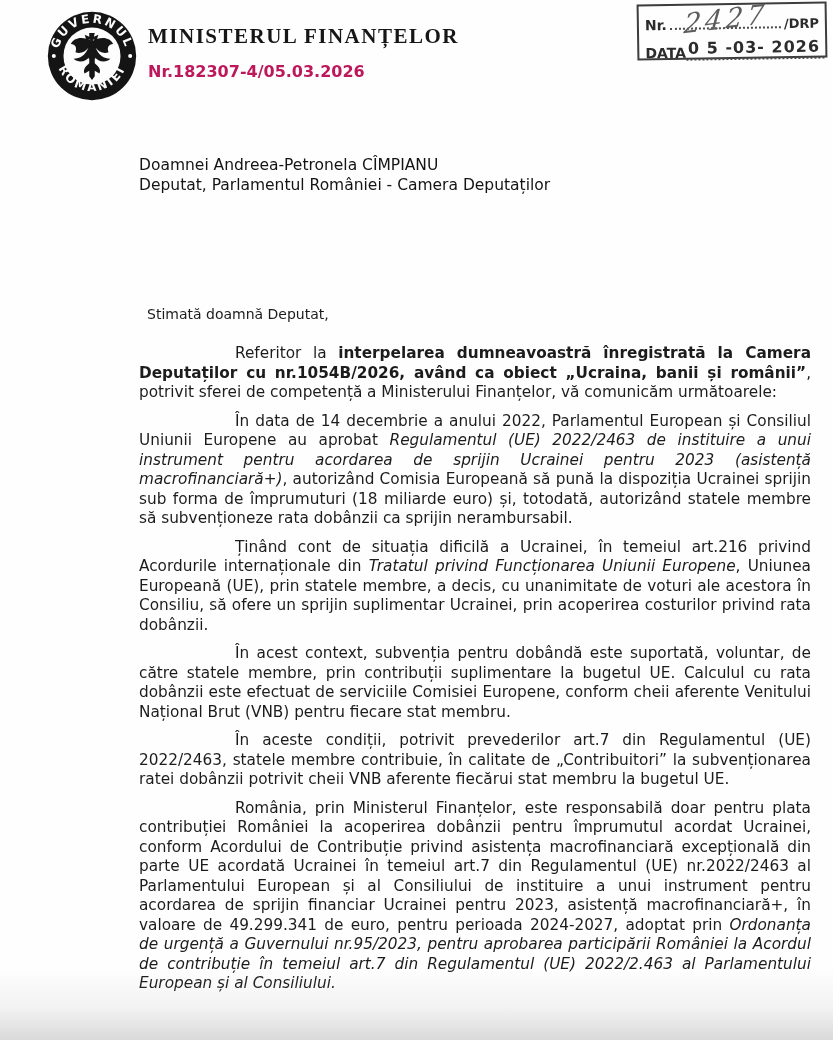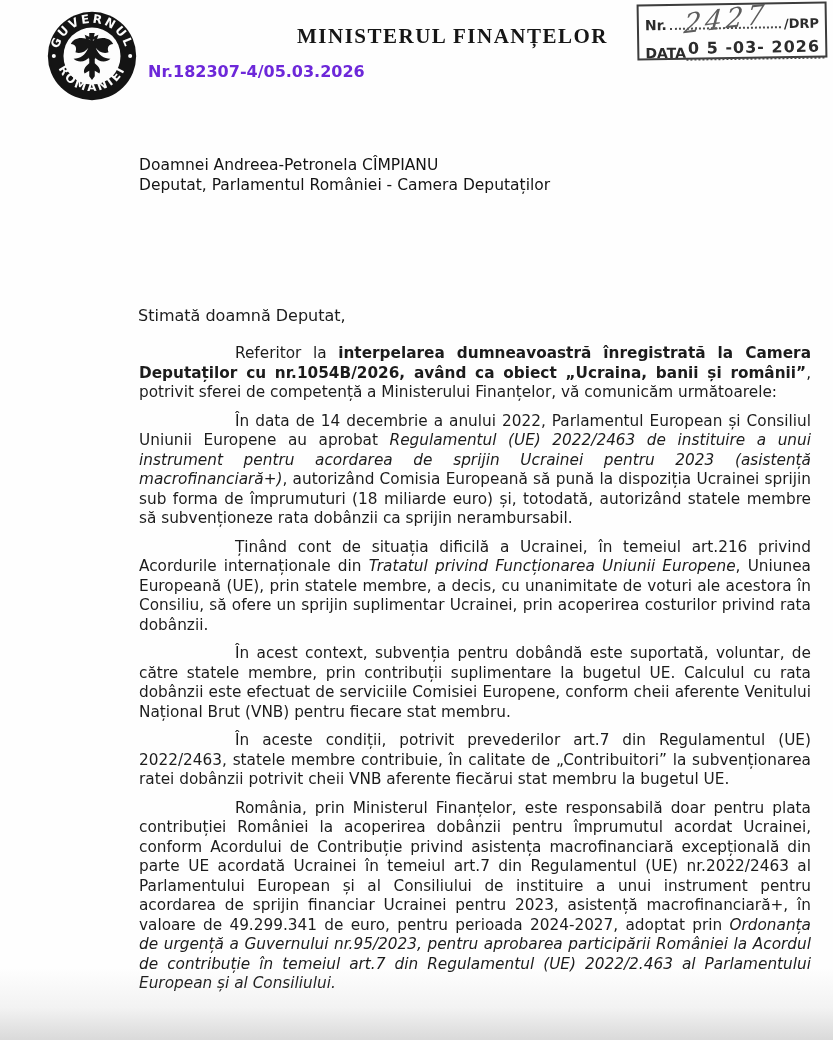--- a/index.html
+++ b/index.html
@@ -20,24 +20,24 @@
     pointer-events:none;
   }
 
   
   .seal { position:absolute; left:46px; top:8px; width:92px; height:96px; }
 
   
   .hdr { position:absolute; left:148px; top:24px; width:460px; }
   .hdr-ministry{
     font-family:"Liberation Serif","DejaVu Serif",serif;
-    font-weight:bold; font-size:21px; letter-spacing:1.5px; color:#161616;text-align:right;
+    font-weight:bold; font-size:21px; letter-spacing:1.5px; color:#161616;
   }
   .hdr-office{ font-weight:bold; font-size:15px; margin-top:4px; color:#1b1b1b;}
-  .hdr-reg{ font-weight:bold; font-size:16px; margin-top:13px; color:#6d28d9;}
+  .hdr-reg{ font-weight:bold; font-size:16px; margin-top:13px; color:#be185d;}
 
   
   .stamp{
     position:absolute; left:637px; top:3px; width:190px; height:56px;
     border:2px solid #3d3d3d;
     transform:rotate(-0.9deg);
     padding:3px 6px 2px 6px;
     color:#2c2c2c;
     font-weight:bold;
   }
@@ -59,21 +59,21 @@
   }
 
   
   .addr { position:absolute; left:139px; top:155px; width:560px; font-weight:normal; font-size:15.5px; line-height:20px; color:#141414;}
   .addr-row{ display:flex; align-items:center; }
   .redacted{ display:inline-block; height:10px; border-radius:5px; background:#d4d4d6; filter:blur(2px); margin-left:10px; }
   .redacted.r1{ width:110px; }
   .redacted.r2{ width:58px; }
 
   
-  .salutation{ position:absolute; left:138px; top:306px; font-size:16px; color:#1c1c1c; }
+  .salutation{ position:absolute; left:147px; top:306px; font-size:14px; color:#1c1c1c; }
   .body{
     position:absolute; left:139px; top:344px; width:672px;
     font-size:15.3px; line-height:19.5px; color:#1c1c1c;
     text-align:justify;
   }
   .para{ text-indent:96px; }
   .para + .para{ margin-top:9px; }
   .para:first-child{ margin-bottom:8px; }
   .bold{ font-weight:bold; }
   .italic{ font-style:italic; }

